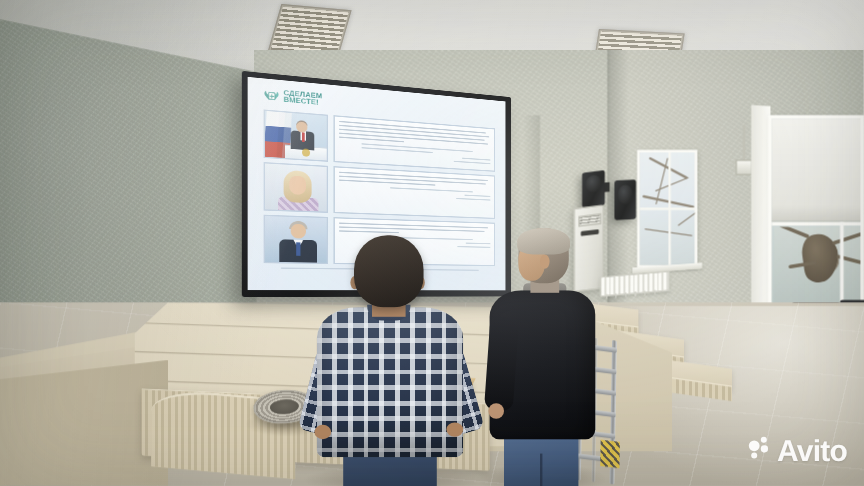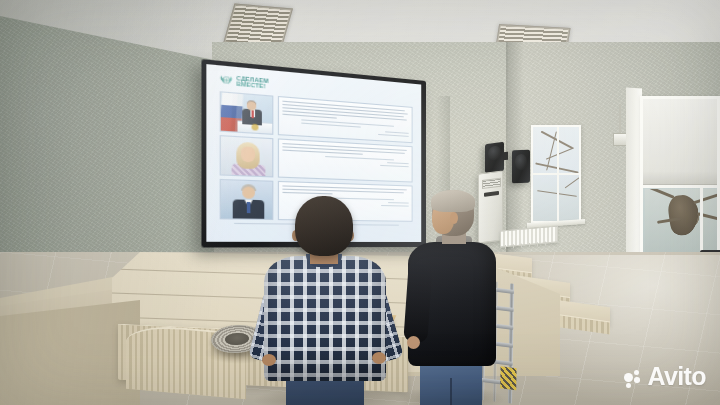--- a/index.html
+++ b/index.html
@@ -562,21 +562,21 @@
 
   
   .shadow-soft {
     position:absolute; border-radius:50%;
     background: radial-gradient(ellipse at 50% 50%, rgba(70,62,48,0.34), rgba(70,62,48,0) 70%);
   }
 
   
   .watermark {
     position:absolute; right:14px; bottom:16px;
-    display:flex; align-items:flex-end; gap:1px;
+    display:flex; align-items:flex-start; gap:1px;
     opacity:.92;
   }
   .wm-dots { position:relative; width:22px; height:19px; }
   .wm-dots i { position:absolute; border-radius:50%; background:#fff; display:block; }
   .wm-dots i.d1 { left:0;  top:3px;  width:9px;  height:9px; }
   .wm-dots i.d2 { left:10px; top:0;  width:5px;  height:5px; }
   .wm-dots i.d3 { left:10px; top:7px; width:5.5px; height:5.5px; }
   .wm-dots i.d4 { left:2px;  top:13px; width:5px; height:5px; }
   .wm-text {
     font-size:25px; font-weight:bold; color:#fff; letter-spacing:-0.6px;

